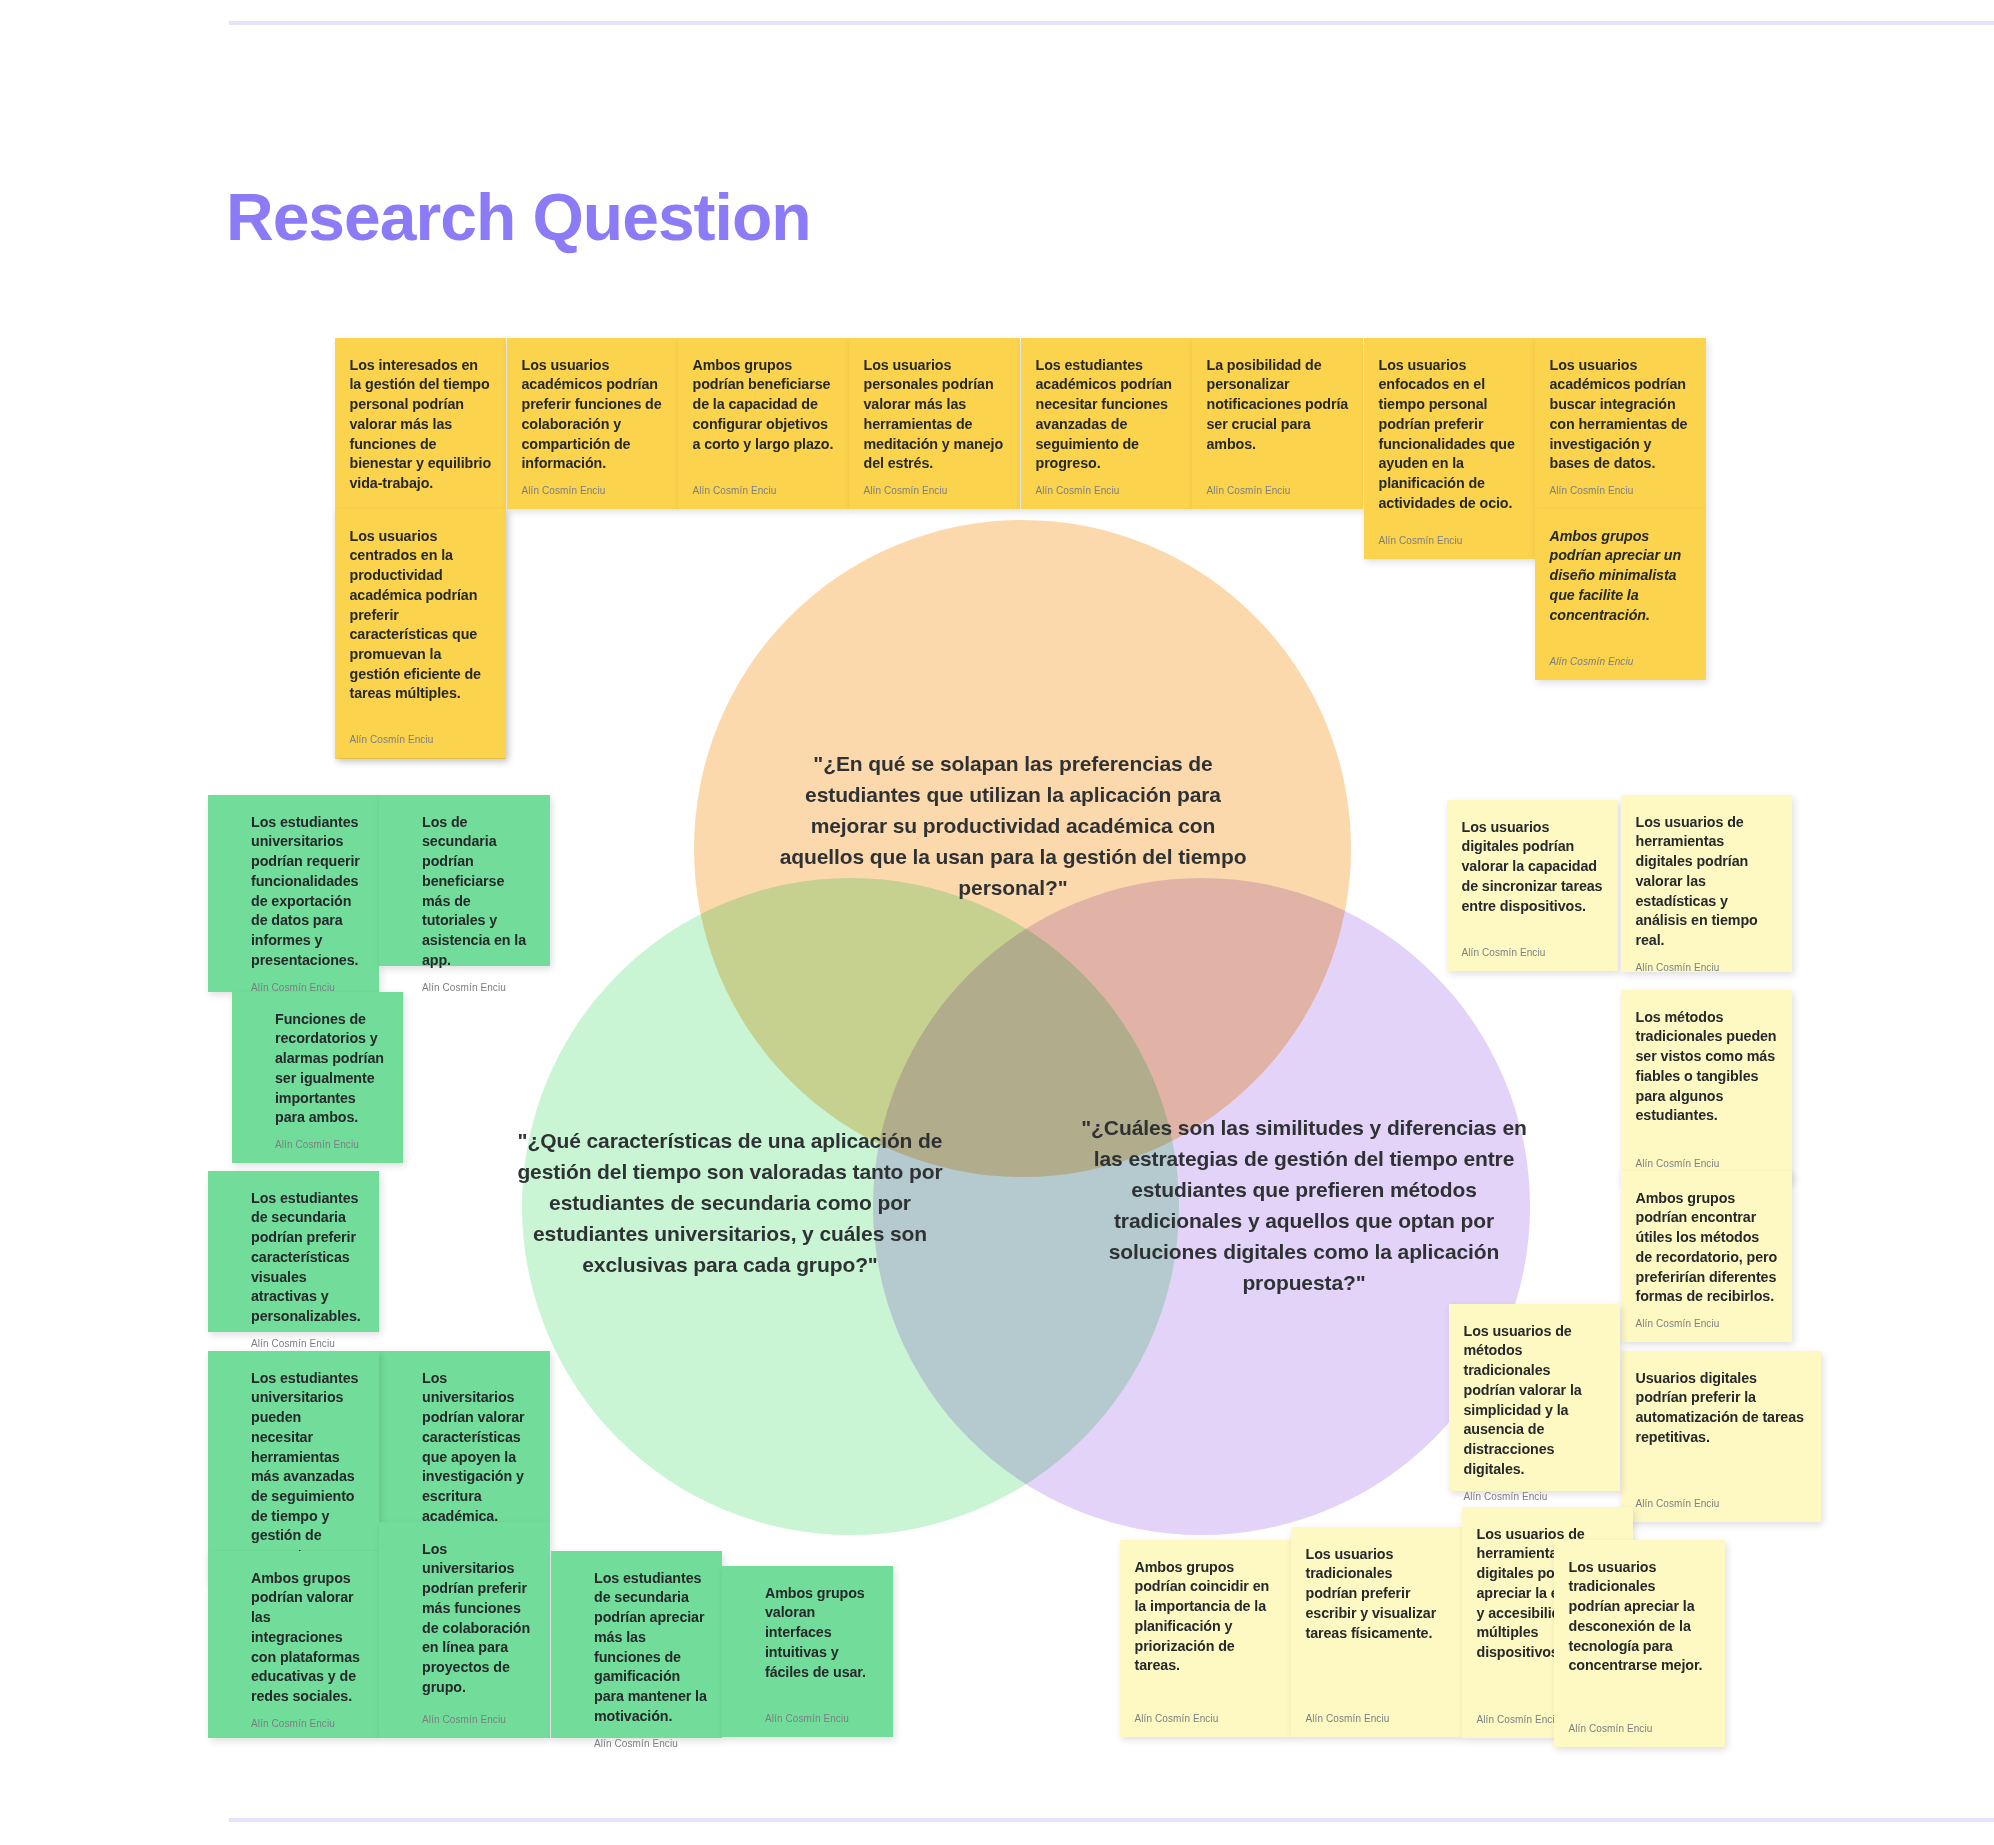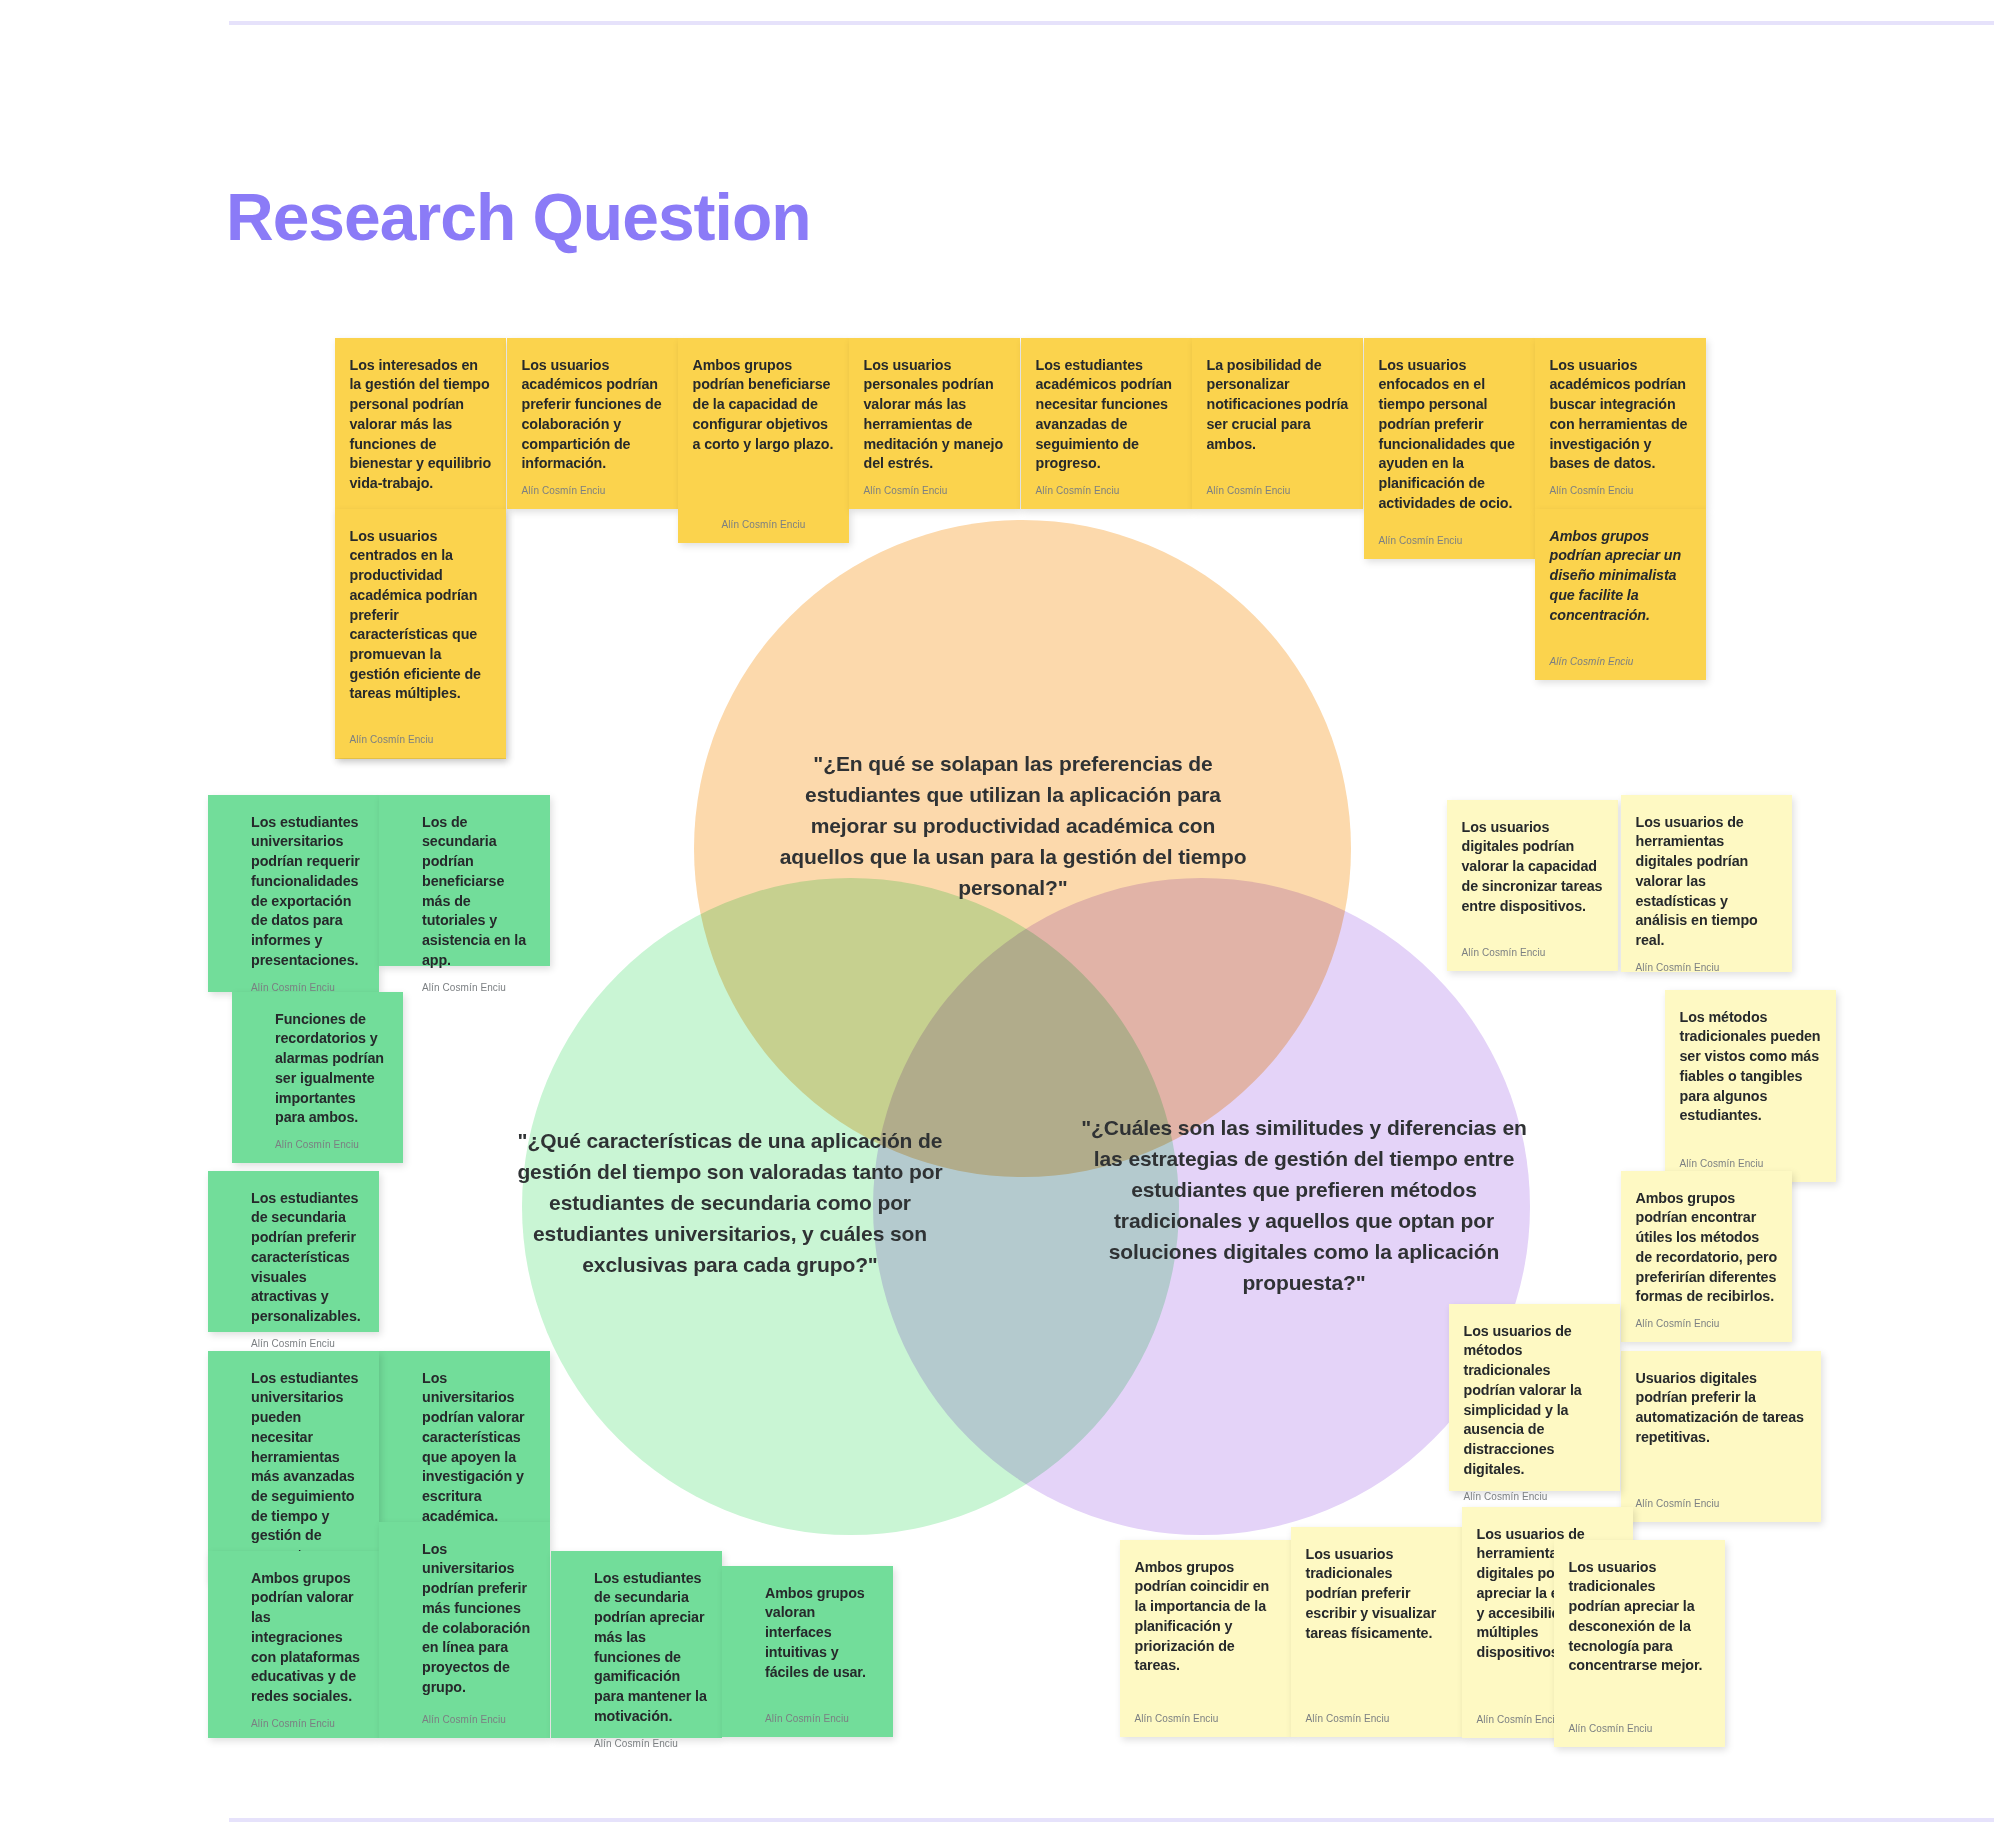--- a/index.html
+++ b/index.html
@@ -112,21 +112,21 @@
   <div class="circle-label label-green">"¿Qué características de una aplicación de gestión del tiempo son valoradas tanto por estudiantes de secundaria como por estudiantes universitarios, y cuáles son exclusivas para cada grupo?"</div>
   <div class="circle-label label-purple">"¿Cuáles son las similitudes y diferencias en las estrategias de gestión del tiempo entre estudiantes que prefieren métodos tradicionales y aquellos que optan por soluciones digitales como la aplicación propuesta?"</div>
 
   <div class="note yellow" style="left:335px;top:338px;width:171px;height:421px;">
     <div class="body">Los interesados en la gestión del tiempo personal podrían valorar más las funciones de bienestar y equilibrio vida-trabajo.</div>
   </div>
   <div class="note yellow" style="left:507px;top:338px;width:171px;height:171px;">
     <div class="body">Los usuarios académicos podrían preferir funciones de colaboración y compartición de información.</div>
     <div class="author">Alín Cosmín Enciu</div>
   </div>
-  <div class="note yellow" style="left:678px;top:338px;width:171px;height:205px;align-items:center;">
+  <div class="note yellow" style="left:678px;top:338px;width:171px;height:171px;">
     <div class="body">Ambos grupos podrían beneficiarse de la capacidad de configurar objetivos a corto y largo plazo.</div>
     <div class="author">Alín Cosmín Enciu</div>
   </div>
   <div class="note yellow" style="left:849px;top:338px;width:171px;height:171px;">
     <div class="body">Los usuarios personales podrían valorar más las herramientas de meditación y manejo del estrés.</div>
     <div class="author">Alín Cosmín Enciu</div>
   </div>
   <div class="note yellow" style="left:1021px;top:338px;width:171px;height:171px;">
     <div class="body">Los estudiantes académicos podrían necesitar funciones avanzadas de seguimiento de progreso.</div>
     <div class="author">Alín Cosmín Enciu</div>
@@ -193,21 +193,21 @@
   </div>
 
   <div class="note purple" style="left:1447px;top:800px;width:171px;height:171px;">
     <div class="body">Los usuarios digitales podrían valorar la capacidad de sincronizar tareas entre dispositivos.</div>
     <div class="author">Alín Cosmín Enciu</div>
   </div>
   <div class="note purple" style="left:1621px;top:795px;width:171px;height:177px;">
     <div class="body">Los usuarios de herramientas digitales podrían valorar las estadísticas y análisis en tiempo real.</div>
     <div class="author">Alín Cosmín Enciu</div>
   </div>
-  <div class="note purple" style="left:1621px;top:990px;width:171px;height:192px;margin-left:44px;">
+  <div class="note purple" style="left:1621px;top:990px;width:171px;height:192px;">
     <div class="body">Los métodos tradicionales pueden ser vistos como más fiables o tangibles para algunos estudiantes.</div>
     <div class="author">Alín Cosmín Enciu</div>
   </div>
   <div class="note purple" style="left:1621px;top:1171px;width:171px;height:171px;">
     <div class="body">Ambos grupos podrían encontrar útiles los métodos de recordatorio, pero preferirían diferentes formas de recibirlos.</div>
     <div class="author">Alín Cosmín Enciu</div>
   </div>
   <div class="note purple" style="left:1621px;top:1351px;width:200px;height:171px;">
     <div class="body">Usuarios digitales podrían preferir la automatización de tareas repetitivas.</div>
     <div class="author">Alín Cosmín Enciu</div>

